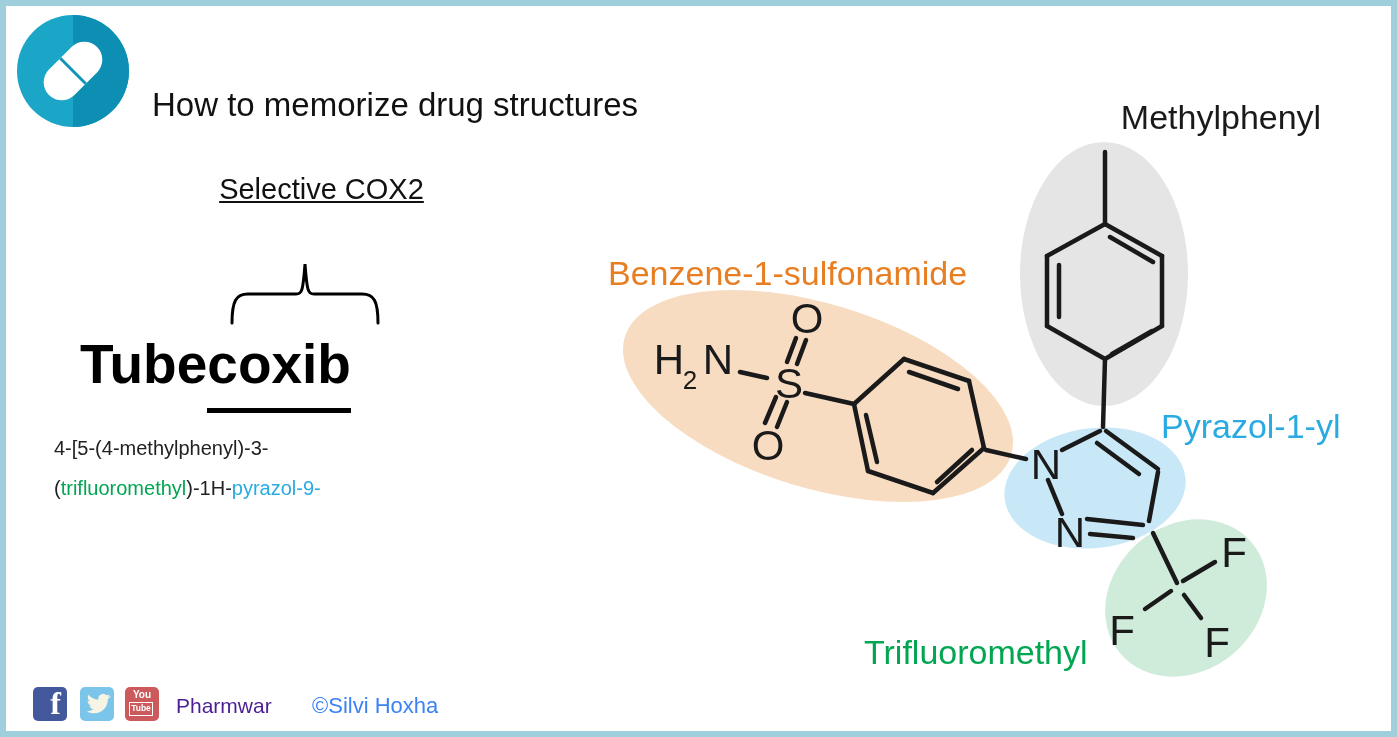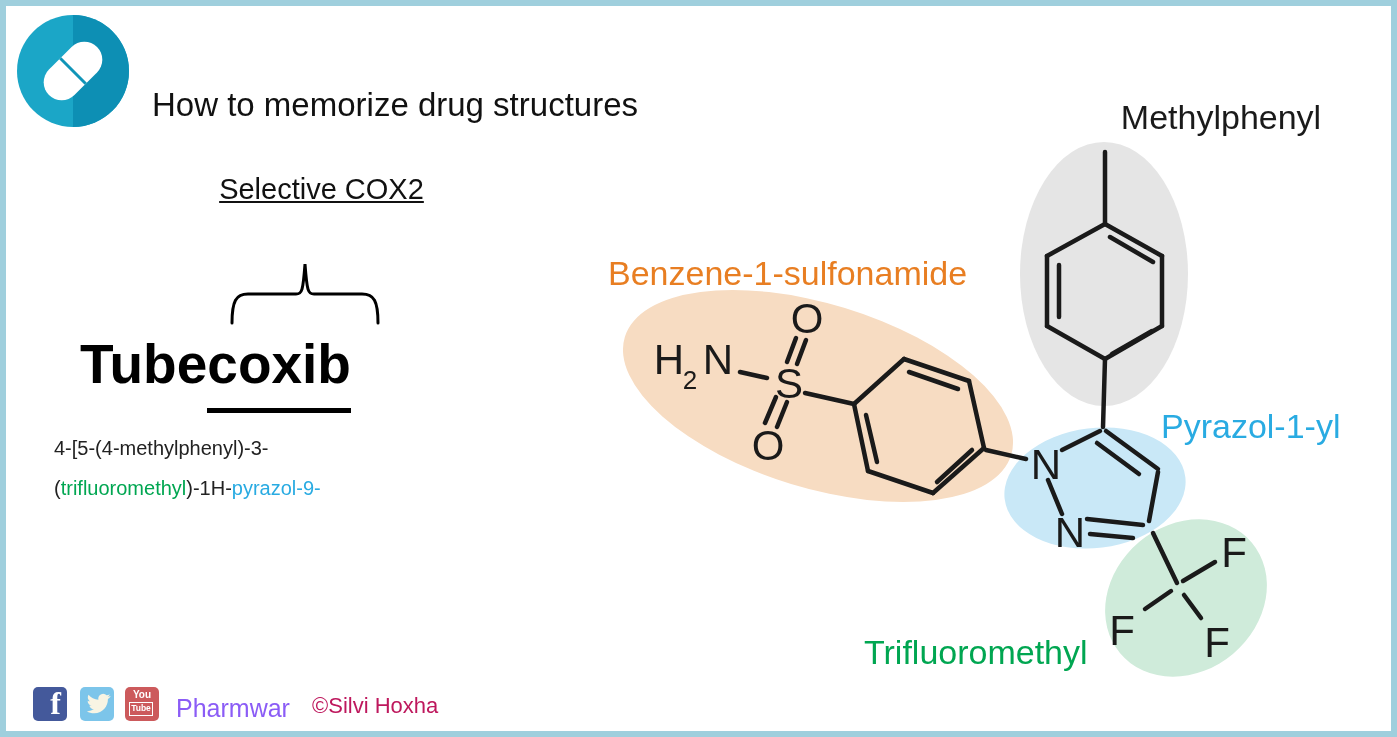--- a/index.html
+++ b/index.html
@@ -34,22 +34,22 @@
   .structure{left:0;top:0;width:1397px;height:737px;}
   
   .social{width:34px;height:34px;border-radius:5px;top:681px;}
   .fb{left:27px;background:#44599B;}
   .fb .f{position:absolute;right:6px;top:-2px;color:#fff;font-family:"Liberation Serif",serif;font-weight:bold;font-size:32px;}
   .tw{left:74px;background:#7CC5EA;}
   .yt{left:119px;background:#CC5A5C;}
   .yt .you{position:absolute;top:3px;left:0;width:100%;text-align:center;color:#fff;font-size:10px;font-weight:bold;line-height:10px;}
   .yt .tube-box{position:absolute;top:15px;left:4px;width:24px;height:14px;border:1.5px solid #fff;border-radius:0;box-sizing:border-box;}
   .yt .tube{position:absolute;top:0;left:0;width:100%;text-align:center;color:#fff;font-size:8.5px;font-weight:bold;line-height:10px;}
-  .brand{left:170px;top:688px;font-size:25px;color:#8b5cf6;}
-  .credit{left:306px;top:687px;font-size:22px;color:#be185d;}
+  .brand{left:170px;top:688px;font-size:21px;color:#4c1d95;}
+  .credit{left:306px;top:687px;font-size:22px;color:#3b82f6;}
 </style>
 </head>
 <body>
 
 <div class="slide">
 
   <svg class="abs logo" viewBox="0 0 118 118">
     <circle cx="59" cy="59" r="56" fill="#1BA6C7"></circle>
     <path d="M59,3 A56,56 0 0 1 59,115 Z" fill="#0D8FB4"></path>
     <g transform="rotate(-45 59 59)">

